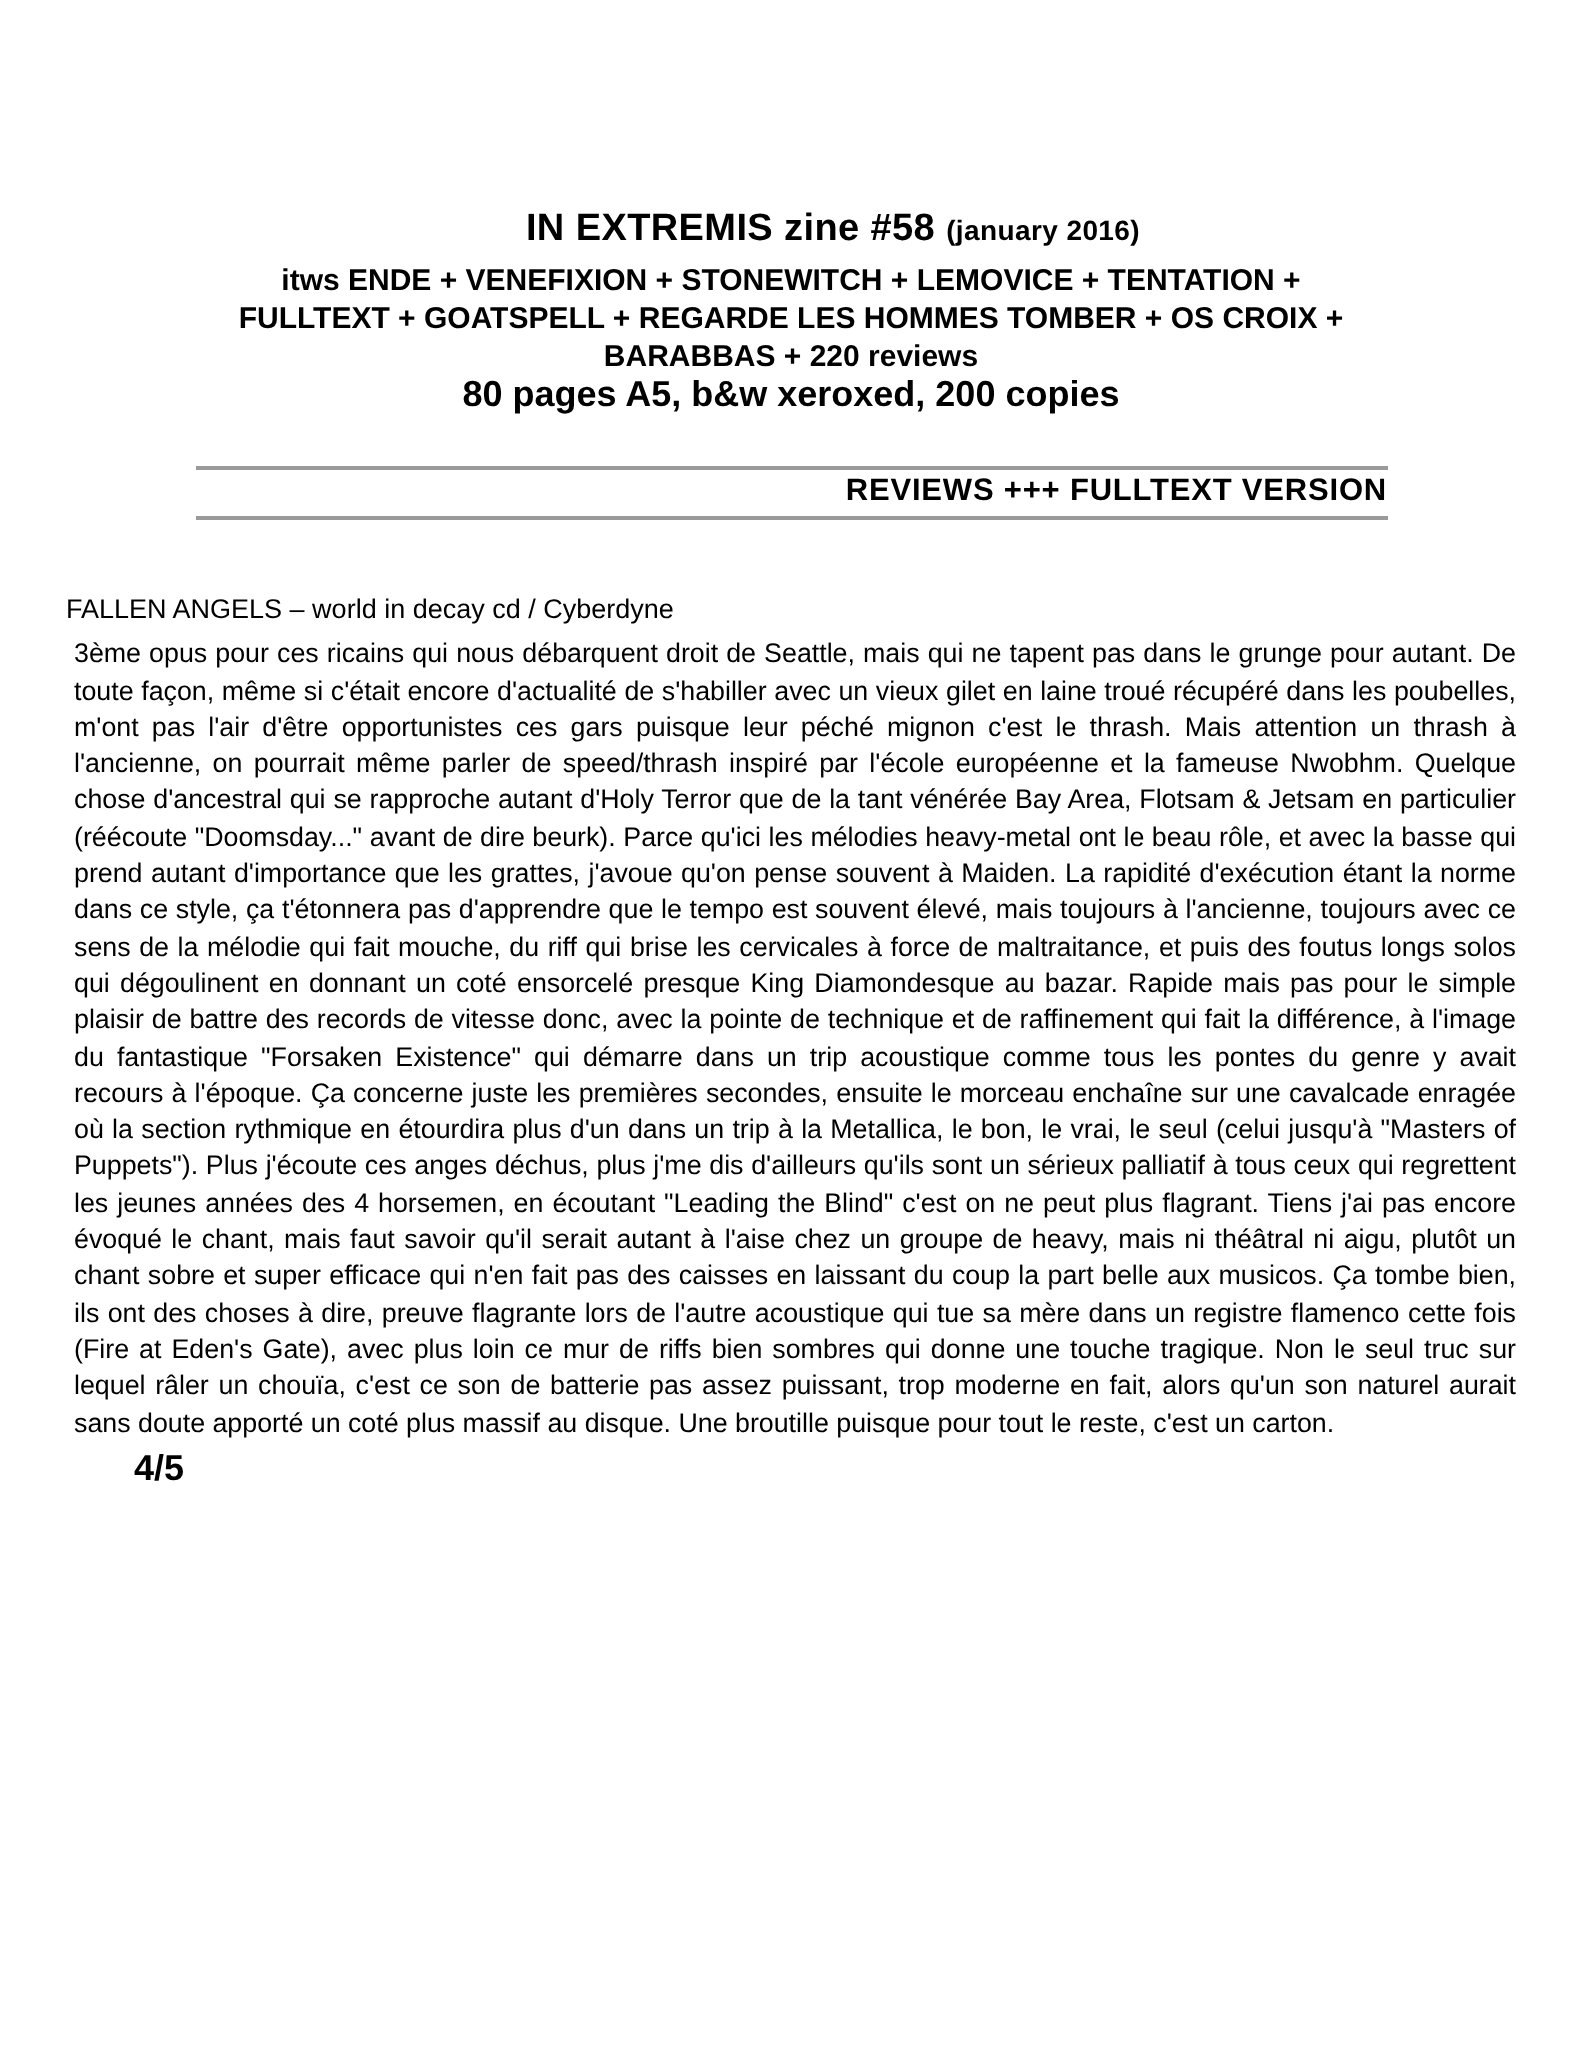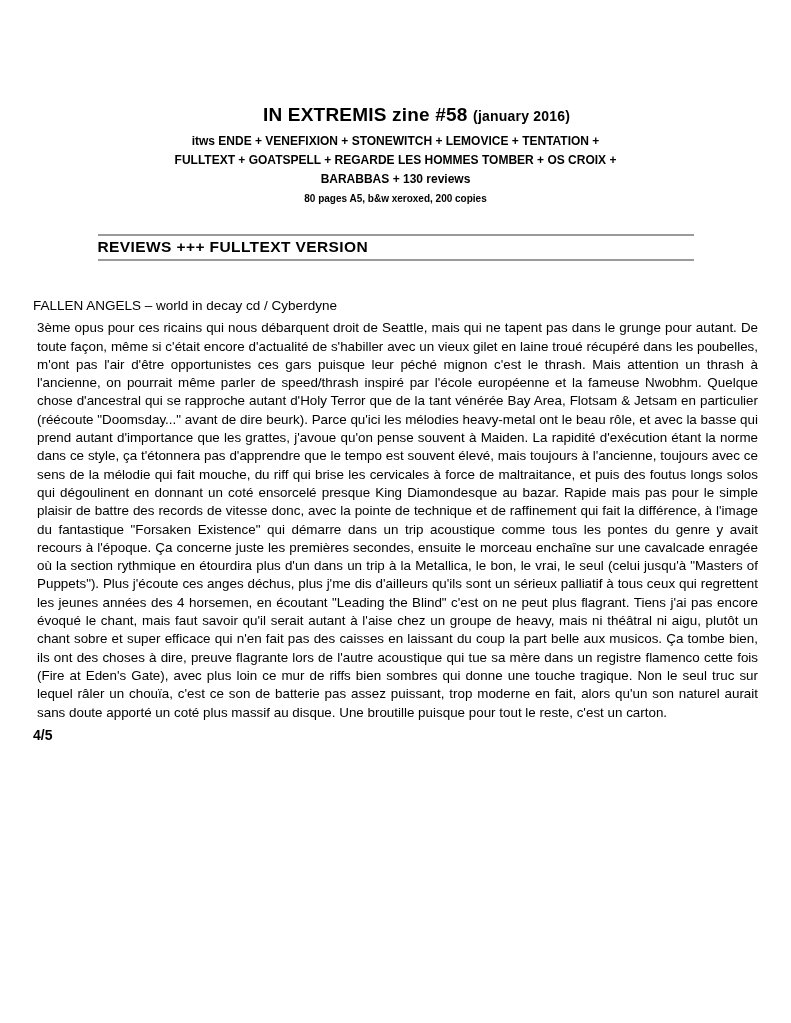--- a/index.html
+++ b/index.html
@@ -25,31 +25,31 @@
     font-size: 19px;
     line-height: 22px;
     letter-spacing: 0.2px;
     margin-bottom: 5px;
     margin-left: 42px;
   }
   .zine-title-date {
     font-size: 14px;
   }
   .zine-lineup-line {
-    font-size: 12px;
+    font-size: 15px;
     line-height: 19px;
   }
   .zine-specs {
-    font-size: 10px;
+    font-size: 18px;
     line-height: 19px;
   }
   .reviews-banner {
     width: 596px;
     margin: 26px auto 0 auto;
-    text-align: left;
+    text-align: right;
   }
   .banner-rule {
     height: 0;
     border-top: 2px solid #9a9a9a;
   }
   .banner-label {
     font-size: 15.5px;
     font-weight: bold;
     letter-spacing: 0.4px;
     padding: 2px 0 3px 0;
@@ -64,38 +64,39 @@
     line-height: 18.3px;
     margin: 0;
   }
   .review-body {
     font-size: 13.4px;
     line-height: 18.3px;
     text-align: justify;
     margin: 4px;
   }
   .review-rating {
-    font-size: 14px;
+    font-size: 18px;
     font-weight: bold;
     line-height: 18.3px;
+    margin-left: 34px;
   }
 </style>
 </head>
 <body>
 
 <div class="page">
 
   <div class="zine-header">
     <div class="zine-title">
       <span>IN EXTREMIS zine #58</span>
       <span class="zine-title-date">(january 2016)</span>
     </div>
     <div class="zine-lineup-line">itws ENDE + VENEFIXION + STONEWITCH + LEMOVICE + TENTATION +</div>
     <div class="zine-lineup-line">FULLTEXT + GOATSPELL + REGARDE LES HOMMES TOMBER + OS CROIX +</div>
-    <div class="zine-lineup-line">BARABBAS + 130 reviews</div>
+    <div class="zine-lineup-line">BARABBAS + 220 reviews</div>
     <div class="zine-specs">80 pages A5, b&amp;w xeroxed, 200 copies</div>
   </div>
 
   <div class="reviews-banner">
     <div class="banner-rule"></div>
     <div class="banner-label">REVIEWS +++ FULLTEXT VERSION</div>
     <div class="banner-rule"></div>
   </div>
 
   <div class="review-block">

